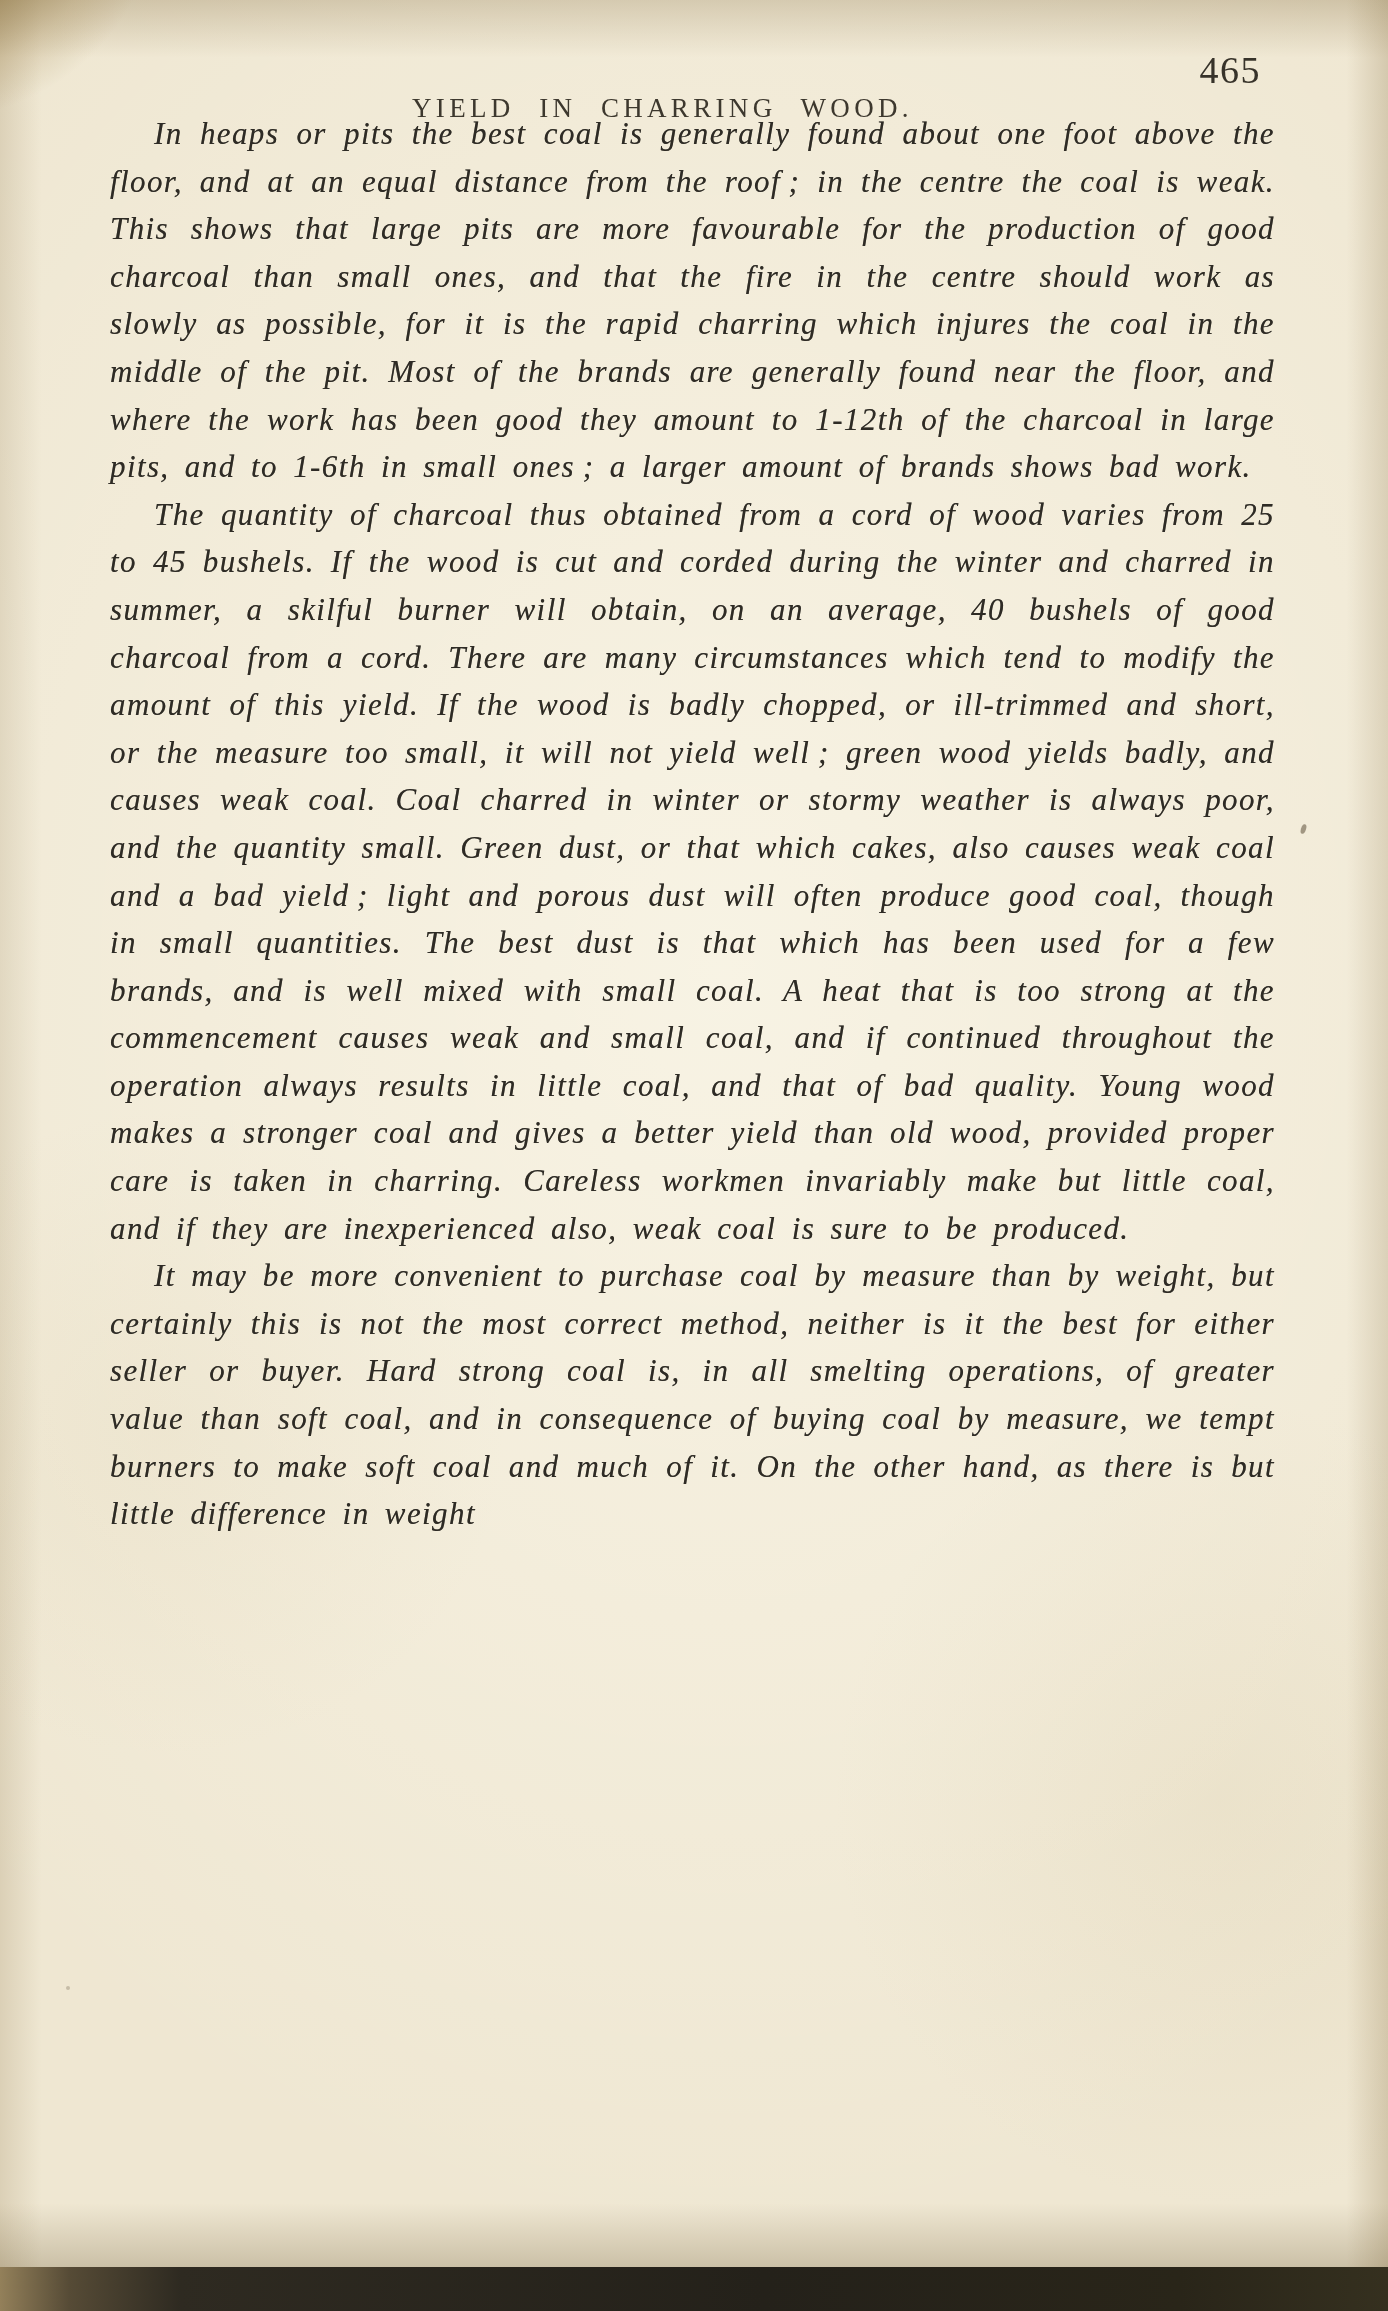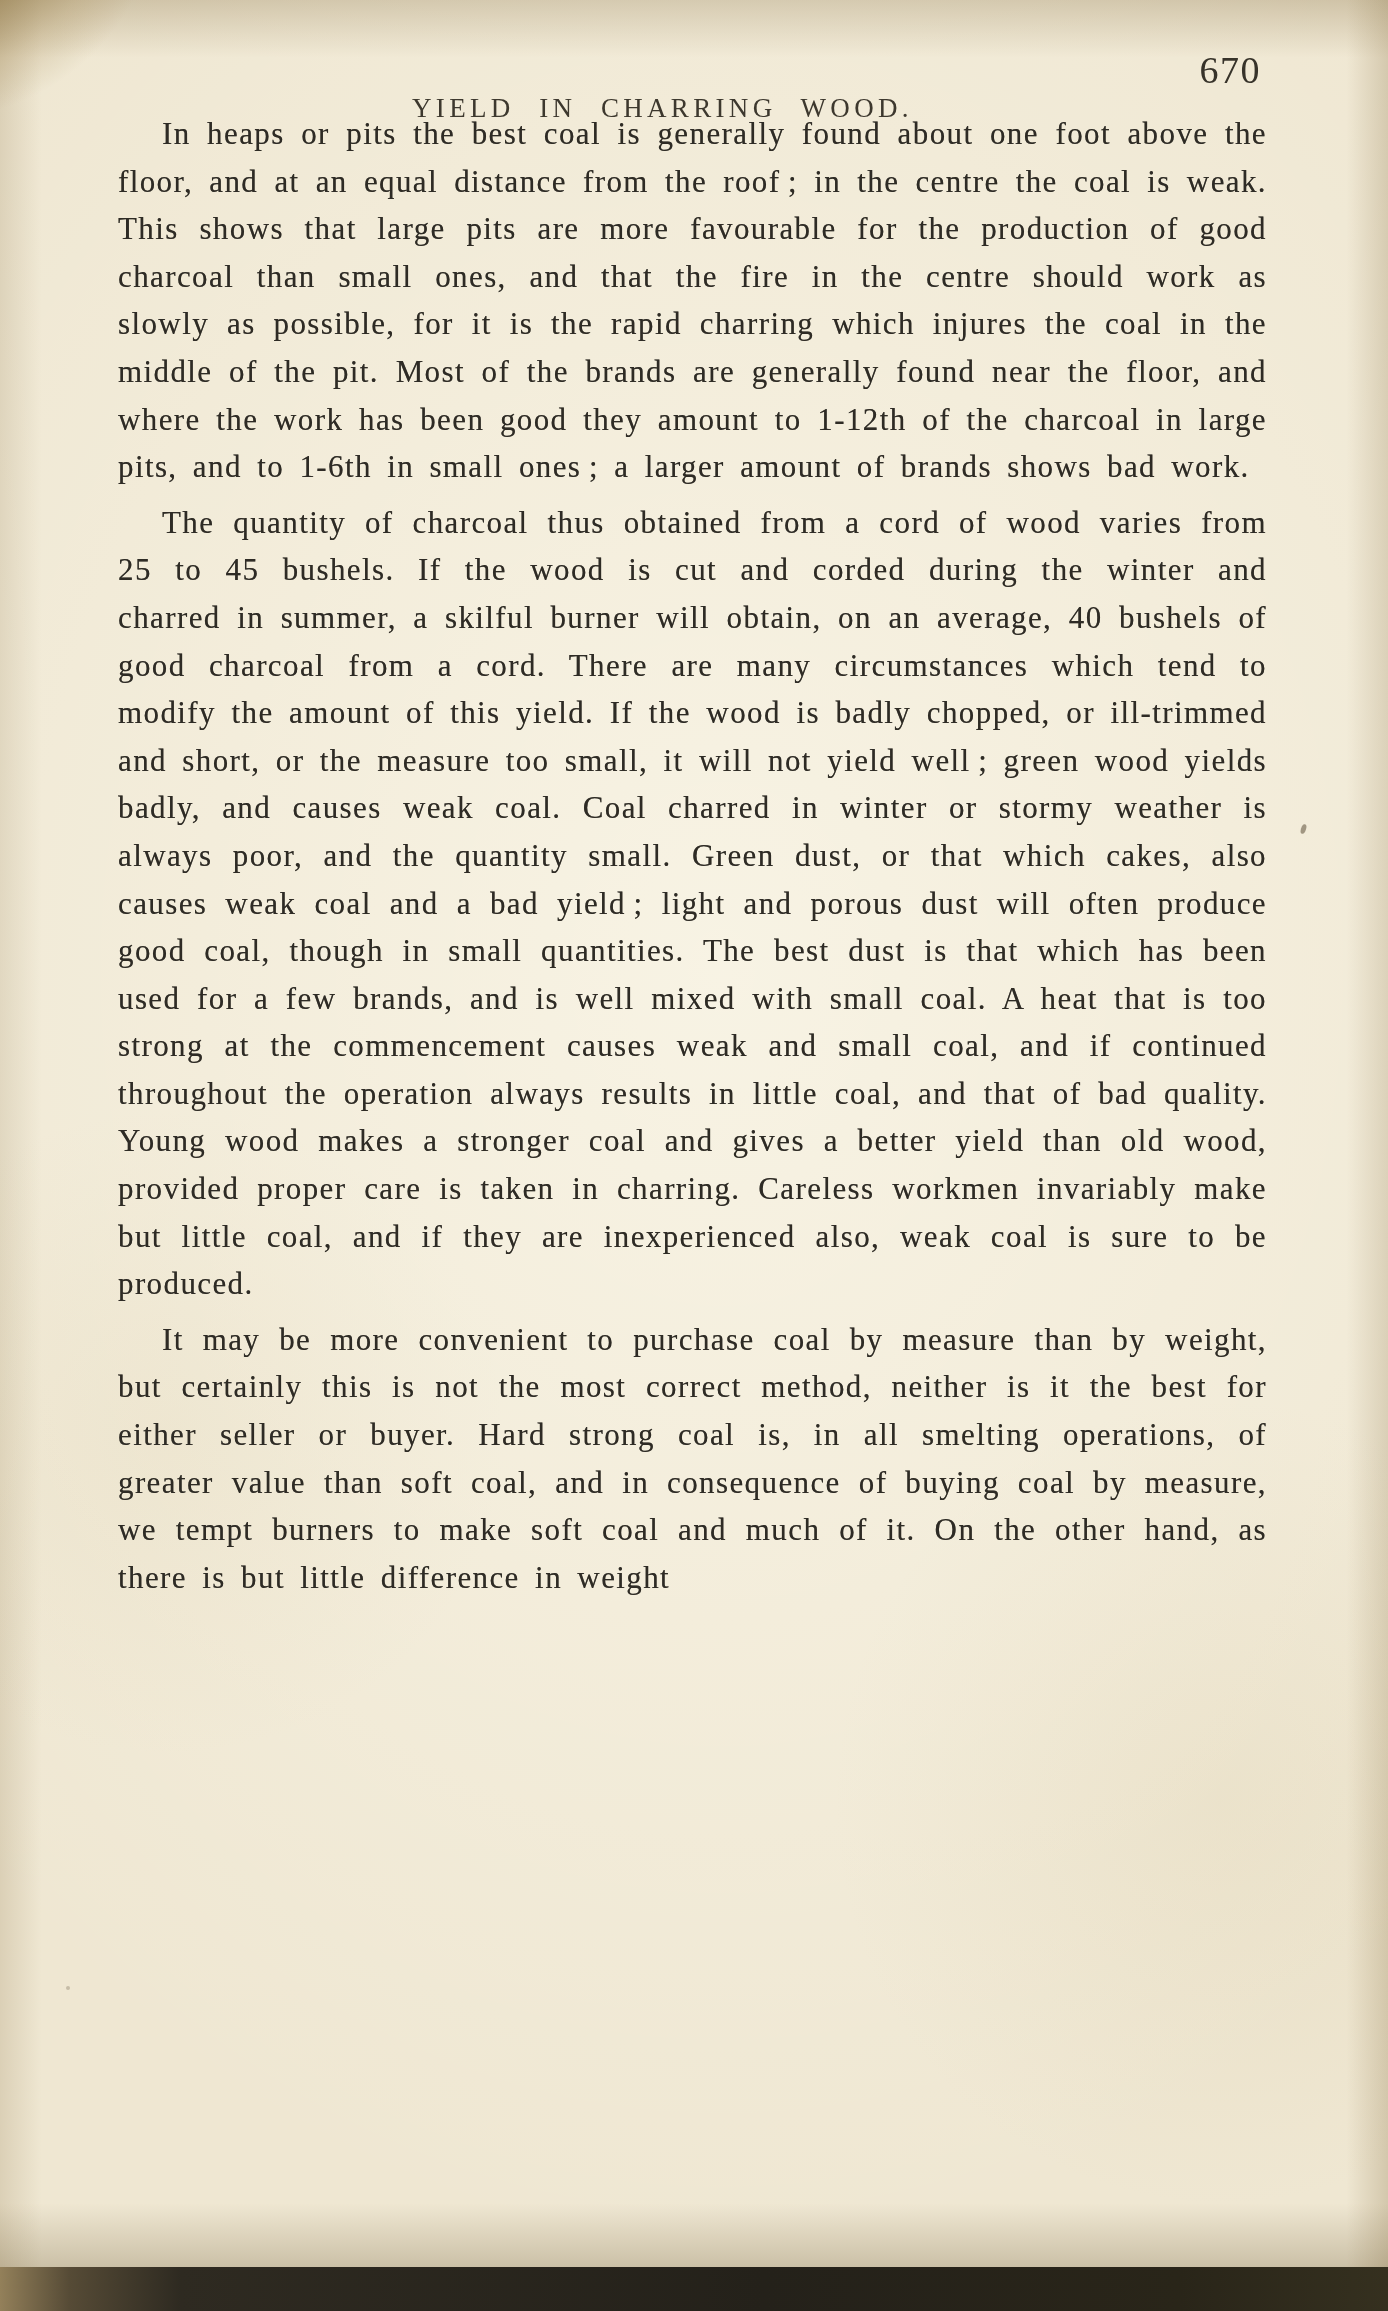--- a/index.html
+++ b/index.html
@@ -87,22 +87,23 @@
     margin-top: 8px;
     font-size: 31px;
     line-height: 47.6px;
     text-align: justify;
     letter-spacing: 0.045em;
     word-spacing: 0.20em;
     color: #2e2b25;
     text-shadow: 0 0 0.5px rgba(46,43,37,0.55);
   }
   .page-body p {
-    margin: 8px;
+    margin: 0;
     text-indent: 44px;
+    font-style: italic;
   }
   .speck {
     position: absolute;
     background: rgba(92,80,58,0.55);
     border-radius: 50% 50% 50% 50%;
     pointer-events: none;
   }
   .speck-1 { right: 82px; top: 824px; width: 5px; height: 10px; transform: rotate(18deg); }
   .speck-2 { left: 66px; top: 1986px; width: 4px; height: 4px; opacity: 0.5; }
 </style>
@@ -115,21 +116,21 @@
   <div class="bottom-shadow"></div>
   <div class="bottom-edge"></div>
 
   <div class="speck speck-1"></div>
   <div class="speck speck-2"></div>
 
   <div class="page-content">
 
     <div class="page-header">
       <span class="running-head">YIELD IN CHARRING WOOD.</span>
-      <span class="page-number">670</span>
+      <span class="page-number">465</span>
     </div>
 
     <div class="page-body">
       <p>In heaps or pits the best coal is generally found about one foot above the floor, and at an equal distance from the roof ; in the centre the coal is weak.  This shows that large pits are more favourable for the production of good charcoal than small ones, and that the fire in the centre should work as slowly as possible, for it is the rapid charring which injures the coal in the middle of the pit.  Most of the brands are generally found near the floor, and where the work has been good they amount to 1-12th of the charcoal in large pits, and to 1-6th in small ones ; a larger amount of brands shows bad work.</p>
       <p>The quantity of charcoal thus obtained from a cord of wood varies from 25 to 45 bushels.  If the wood is cut and corded during the winter and charred in summer, a skilful burner will obtain, on an average, 40 bushels of good charcoal from a cord.  There are many circumstances which tend to modify the amount of this yield.  If the wood is badly chopped, or ill-trimmed and short, or the measure too small, it will not yield well ; green wood yields badly, and causes weak coal.  Coal charred in winter or stormy weather is always poor, and the quantity small.  Green dust, or that which cakes, also causes weak coal and a bad yield ; light and porous dust will often produce good coal, though in small quantities.  The best dust is that which has been used for a few brands, and is well mixed with small coal.  A heat that is too strong at the commencement causes weak and small coal, and if continued throughout the operation always results in little coal, and that of bad quality.  Young wood makes a stronger coal and gives a better yield than old wood, provided proper care is taken in charring.  Careless workmen invariably make but little coal, and if they are inexperienced also, weak coal is sure to be produced.</p>
       <p>It may be more convenient to purchase coal by measure than by weight, but certainly this is not the most correct method, neither is it the best for either seller or buyer.  Hard strong coal is, in all smelting operations, of greater value than soft coal, and in consequence of buying coal by measure, we tempt burners to make soft coal and much of it.  On the other hand, as there is but little difference in weight</p>
     </div>
 
   </div>
 </div>

